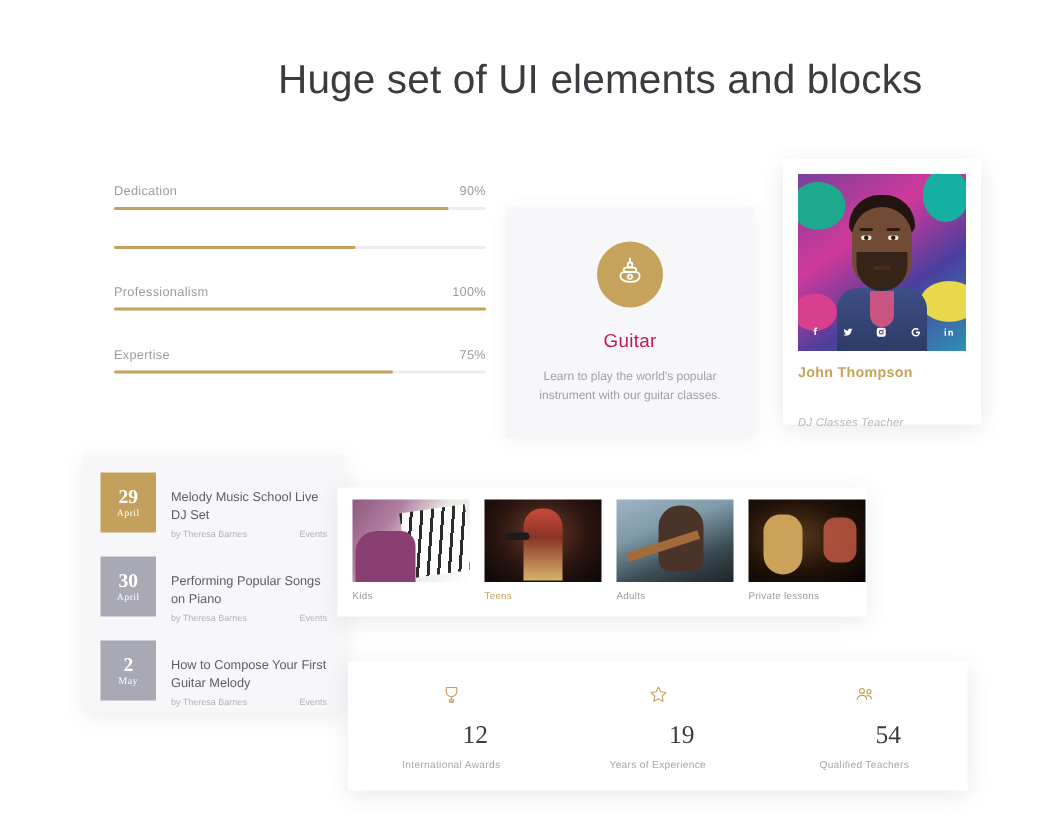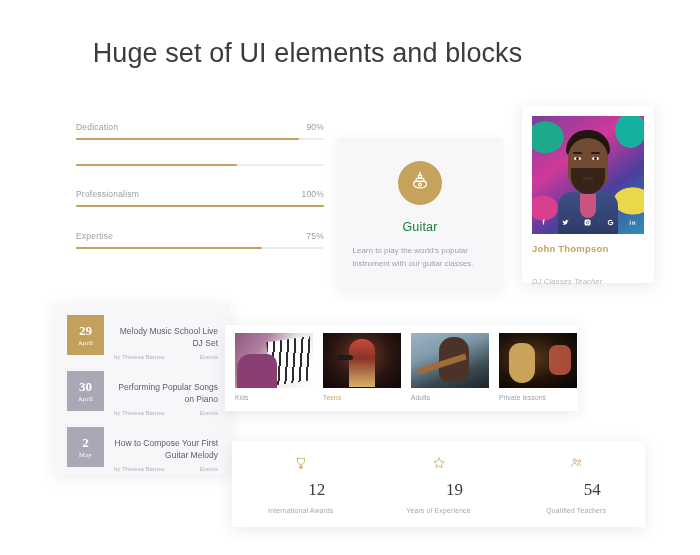--- a/index.html
+++ b/index.html
@@ -13,21 +13,21 @@
     font-family: "Liberation Sans", sans-serif;
     overflow: hidden;
     position: relative;
     color: #5a5a5a;
   }
   .page-title {
     position: absolute;
     top: 38px;
     left: 0;
     width: 615px;
-    text-align: center;
+    text-align: right;
     font-size: 27px;
     font-weight: 400;
     color: #3b3b40;
     letter-spacing: 0.1px;
   }
 
   
   .skills {
     position: absolute;
     left: 76px;
@@ -85,29 +85,29 @@
     height: 44px;
     border-radius: 50%;
     background: #c6a35c;
     display: flex;
     align-items: center;
     justify-content: center;
   }
   .service-title {
     margin-top: 15px;
     font-size: 12.5px;
-    color: #15803d;
+    color: #be185d;
     letter-spacing: 0.2px;
   }
   .service-desc {
     margin-top: 10px;
     font-size: 8px;
     line-height: 1.65;
     color: #a0a0a9;
-    text-align: left;
+    text-align: center;
     width: 135px;
   }
 
   
   .teacher-card {
     position: absolute;
     left: 522px;
     top: 106px;
     width: 132px;
     height: 177px;
@@ -263,21 +263,20 @@
     width: 175px;
     height: 172px;
     background: #f7f7fa;
     box-shadow: 0 3px 14px rgba(80, 80, 100, 0.10);
     padding: 12px 12px 0 12px;
     box-sizing: border-box;
   }
   .event-item {
     display: flex;
     margin-bottom: 11px;
-    text-align: right;
   }
   .event-date {
     width: 37px;
     height: 40px;
     flex: 0 0 37px;
     display: flex;
     flex-direction: column;
     align-items: center;
     justify-content: center;
     color: #ffffff;

